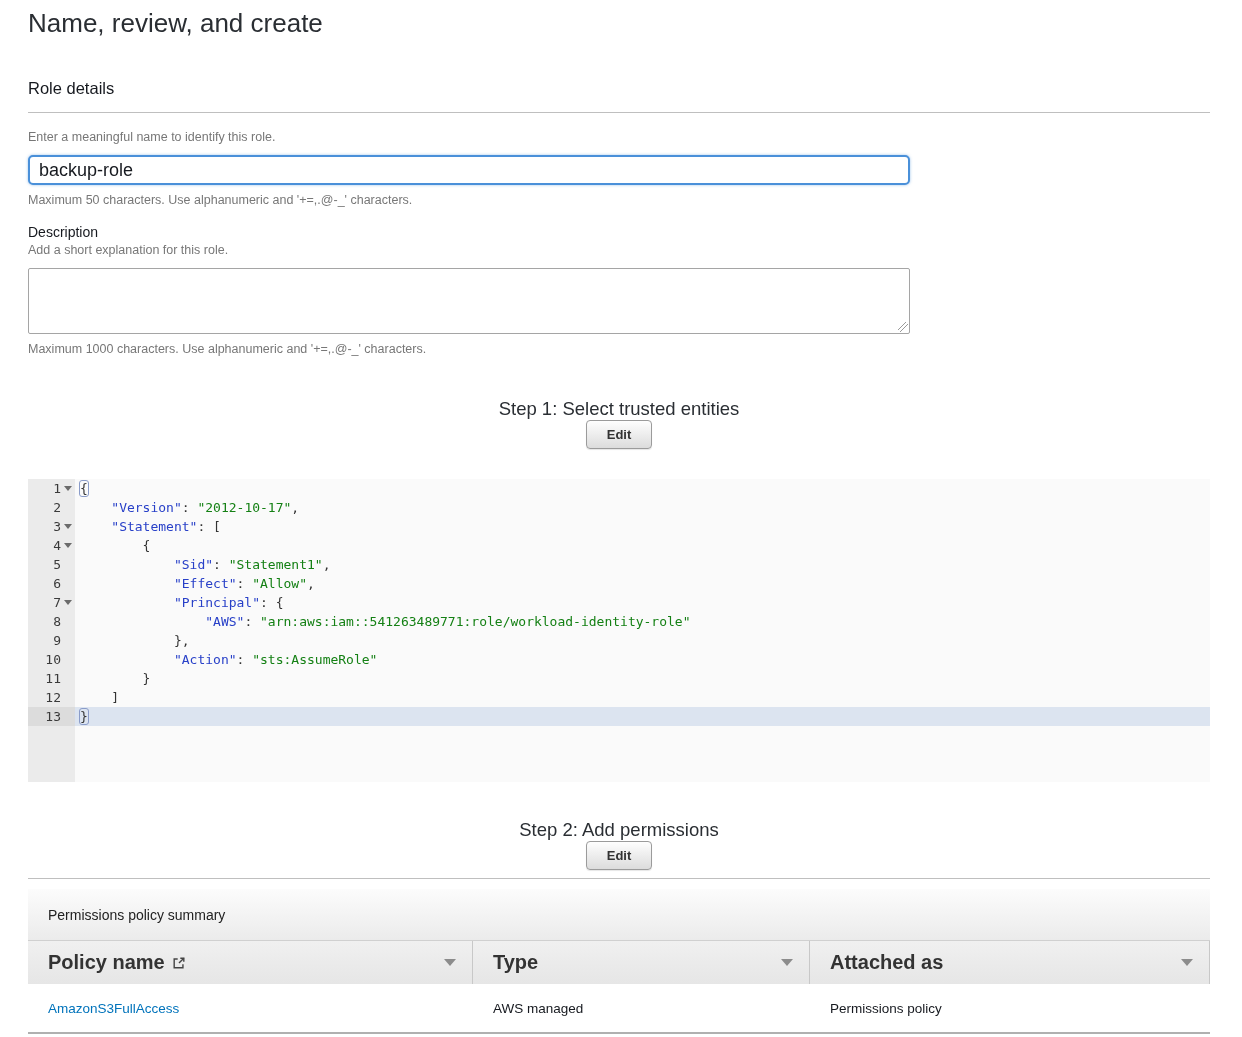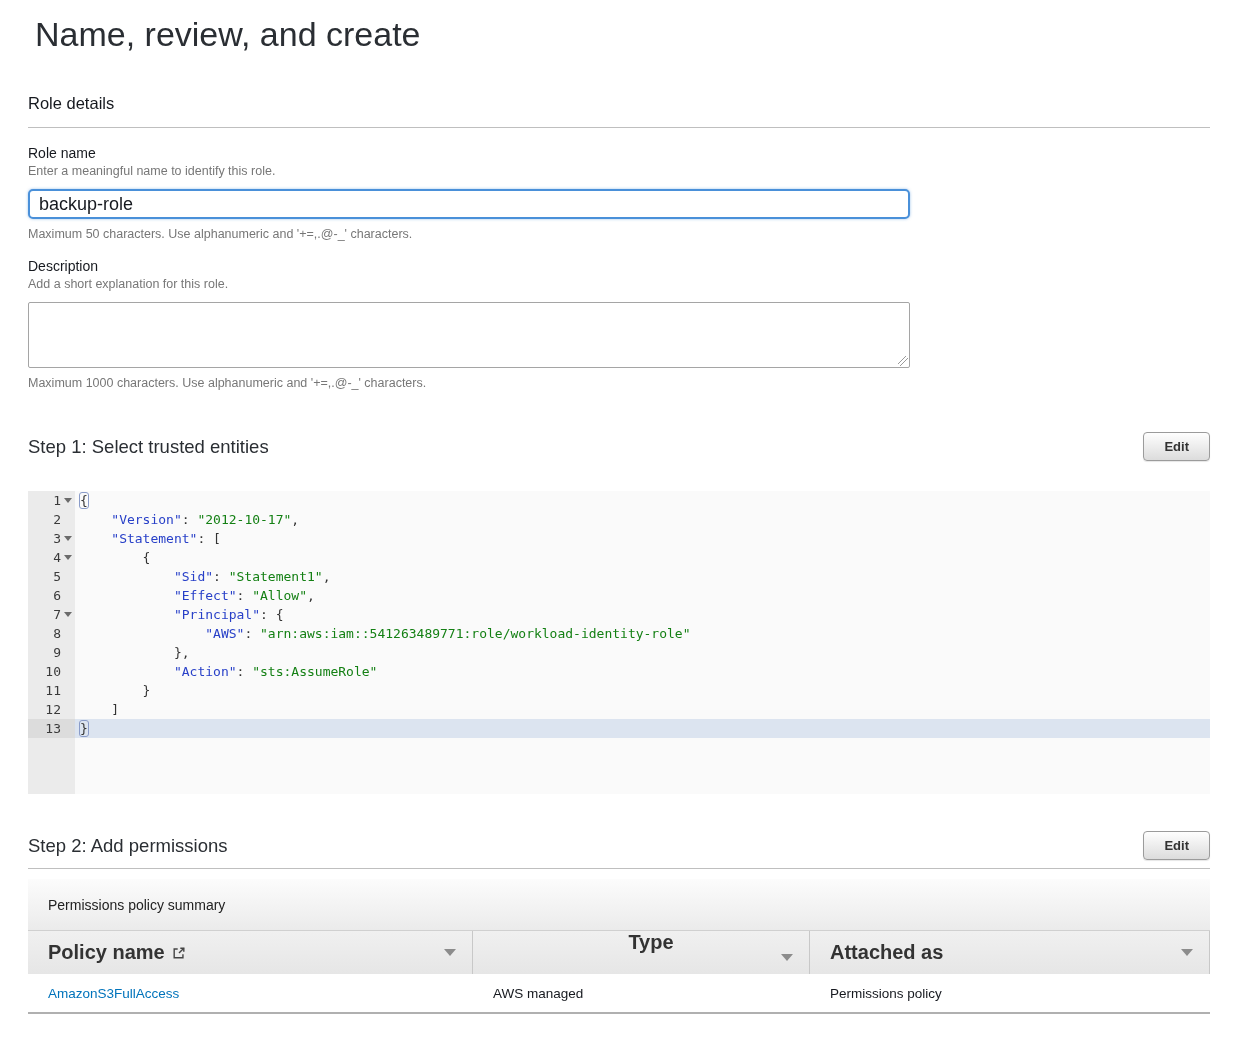--- a/index.html
+++ b/index.html
@@ -5,21 +5,21 @@
   * { box-sizing: border-box; }
   html, body { margin: 0; padding: 0; background: #ffffff; }
   body {
     width: 1242px; height: 1037px;
     font-family: "Liberation Sans", sans-serif;
     color: #16191f;
     overflow: hidden;
   }
   .page { padding: 8px 32px 0 28px; }
 
-  h1.page-title { font-size: 34px; font-weight: 400; margin: 7px; color: #2a2e33; }
+  h1.page-title { font-size: 26px; font-weight: 400; margin: 0; color: #2a2e33; }
   h2.section-heading { font-size: 16.5px; font-weight: 400; margin: 40px 0 0; color: #16191f; }
   .divider { border: none; border-top: 1px solid #bfbfbf; margin: 14px 0 0; }
 
   .field { margin-top: 17px; }
   .field-label { font-size: 14px; color: #16191f; margin-bottom: 3px; }
   .field-help { font-size: 12.5px; color: #777777; margin-bottom: 11px; }
   .field-constraint { font-size: 12.5px; color: #777777; margin-top: 8px; }
 
   input.text-input {
     display: block; width: 882px; height: 30px;
@@ -36,21 +36,21 @@
     color: #16191f; background: #fff;
     border: 1px solid #a5a5a5; border-radius: 2px;
     resize: none; outline: none;
   }
   .resize-corner {
     position: absolute; right: 2px; bottom: 2px; width: 10px; height: 10px;
     background:
       linear-gradient(135deg, transparent 0 5px, #9a9a9a 5px 6px, transparent 6px 8px, #9a9a9a 8px 9px, transparent 9px) no-repeat;
   }
 
-  .step-row { display: flex; justify-content: space-between; align-items: center; }
+  .step-row { display: flex; justify-content: space-between; align-items: center; flex-direction: column; }
   .step-row.step1 { margin-top: 42px; }
   .step-row.step2 { margin-top: 37px; }
   .step-heading { font-size: 18.5px; font-weight: 400; color: #2a2e33; }
   .edit-button {
     font-family: "Liberation Sans", sans-serif;
     font-size: 13px; font-weight: 700; color: #333;
     padding: 6px 20px; cursor: pointer;
     background: linear-gradient(to bottom, #fefefe, #dcdcdc);
     border: 1px solid #9b9b9b; border-radius: 4px;
     box-shadow: 0 1px 1px rgba(0,0,0,0.10);
@@ -81,44 +81,43 @@
     height: 52px; display: flex; align-items: center; padding-left: 20px;
     font-size: 14px; color: #222;
     background: linear-gradient(to bottom, #fcfcfc, #ebebeb);
     border-bottom: 1px solid #d0d0d0;
   }
   .table-header { height: 43px; display: flex; align-items: stretch;
     background: linear-gradient(to bottom, #f0f0f0, #e6e6e6);
   }
   .th-cell { display: flex; align-items: center; padding-left: 20px; font-size: 20px; font-weight: 700; color: #333; border-right: 1px solid #c8c8c8; }
   .th-cell.col1 { width: 445px; }
-  .th-cell.col2 { width: 337px; flex-direction: column; }
+  .th-cell.col2 { width: 337px; }
   .th-cell.col3 { flex: 1; }
   .filter-icon { margin-left: auto; margin-right: 16px; width: 0; height: 0;
     border-left: 6px solid transparent; border-right: 6px solid transparent; border-top: 7px solid #8c8c8c; cursor: pointer; }
   .ext-link-icon { margin-left: 7px; display: inline-flex; }
-  .table-row { height: 40px; display: flex; align-items: center; background: #fff; border-bottom: 2px solid #b0b0b0; font-size: 13.5px; }
+  .table-row { height: 50px; display: flex; align-items: center; background: #fff; border-bottom: 2px solid #b0b0b0; font-size: 13.5px; }
   .td-cell { padding-left: 20px; }
   .td-cell.col1 { width: 445px; }
   .td-cell.col2 { width: 337px; }
   .td-cell.col3 { flex: 1; }
   a.policy-link { color: #0073bb; text-decoration: none; cursor: pointer; }
 </style>
 </head>
 <body>
 
 <div class="page">
 
   <h1 class="page-title">Name, review, and create</h1>
 
   <h2 class="section-heading">Role details</h2>
   <hr class="divider">
 
   <div class="field">
-    <div class="field-label">Role name</div>
     <div class="field-help">Enter a meaningful name to identify this role.</div>
     <input class="text-input" type="text" autofocus="" value="backup-role" style="">
     <div class="field-constraint">Maximum 50 characters. Use alphanumeric and '+=,.@-_' characters.</div>
   </div>
 
   <div class="field" style="">
     <div class="field-label">Description</div>
     <div class="field-help">Add a short explanation for this role.</div>
     <div class="textarea-wrap">
       <textarea class="text-area" value="" style=""></textarea>

